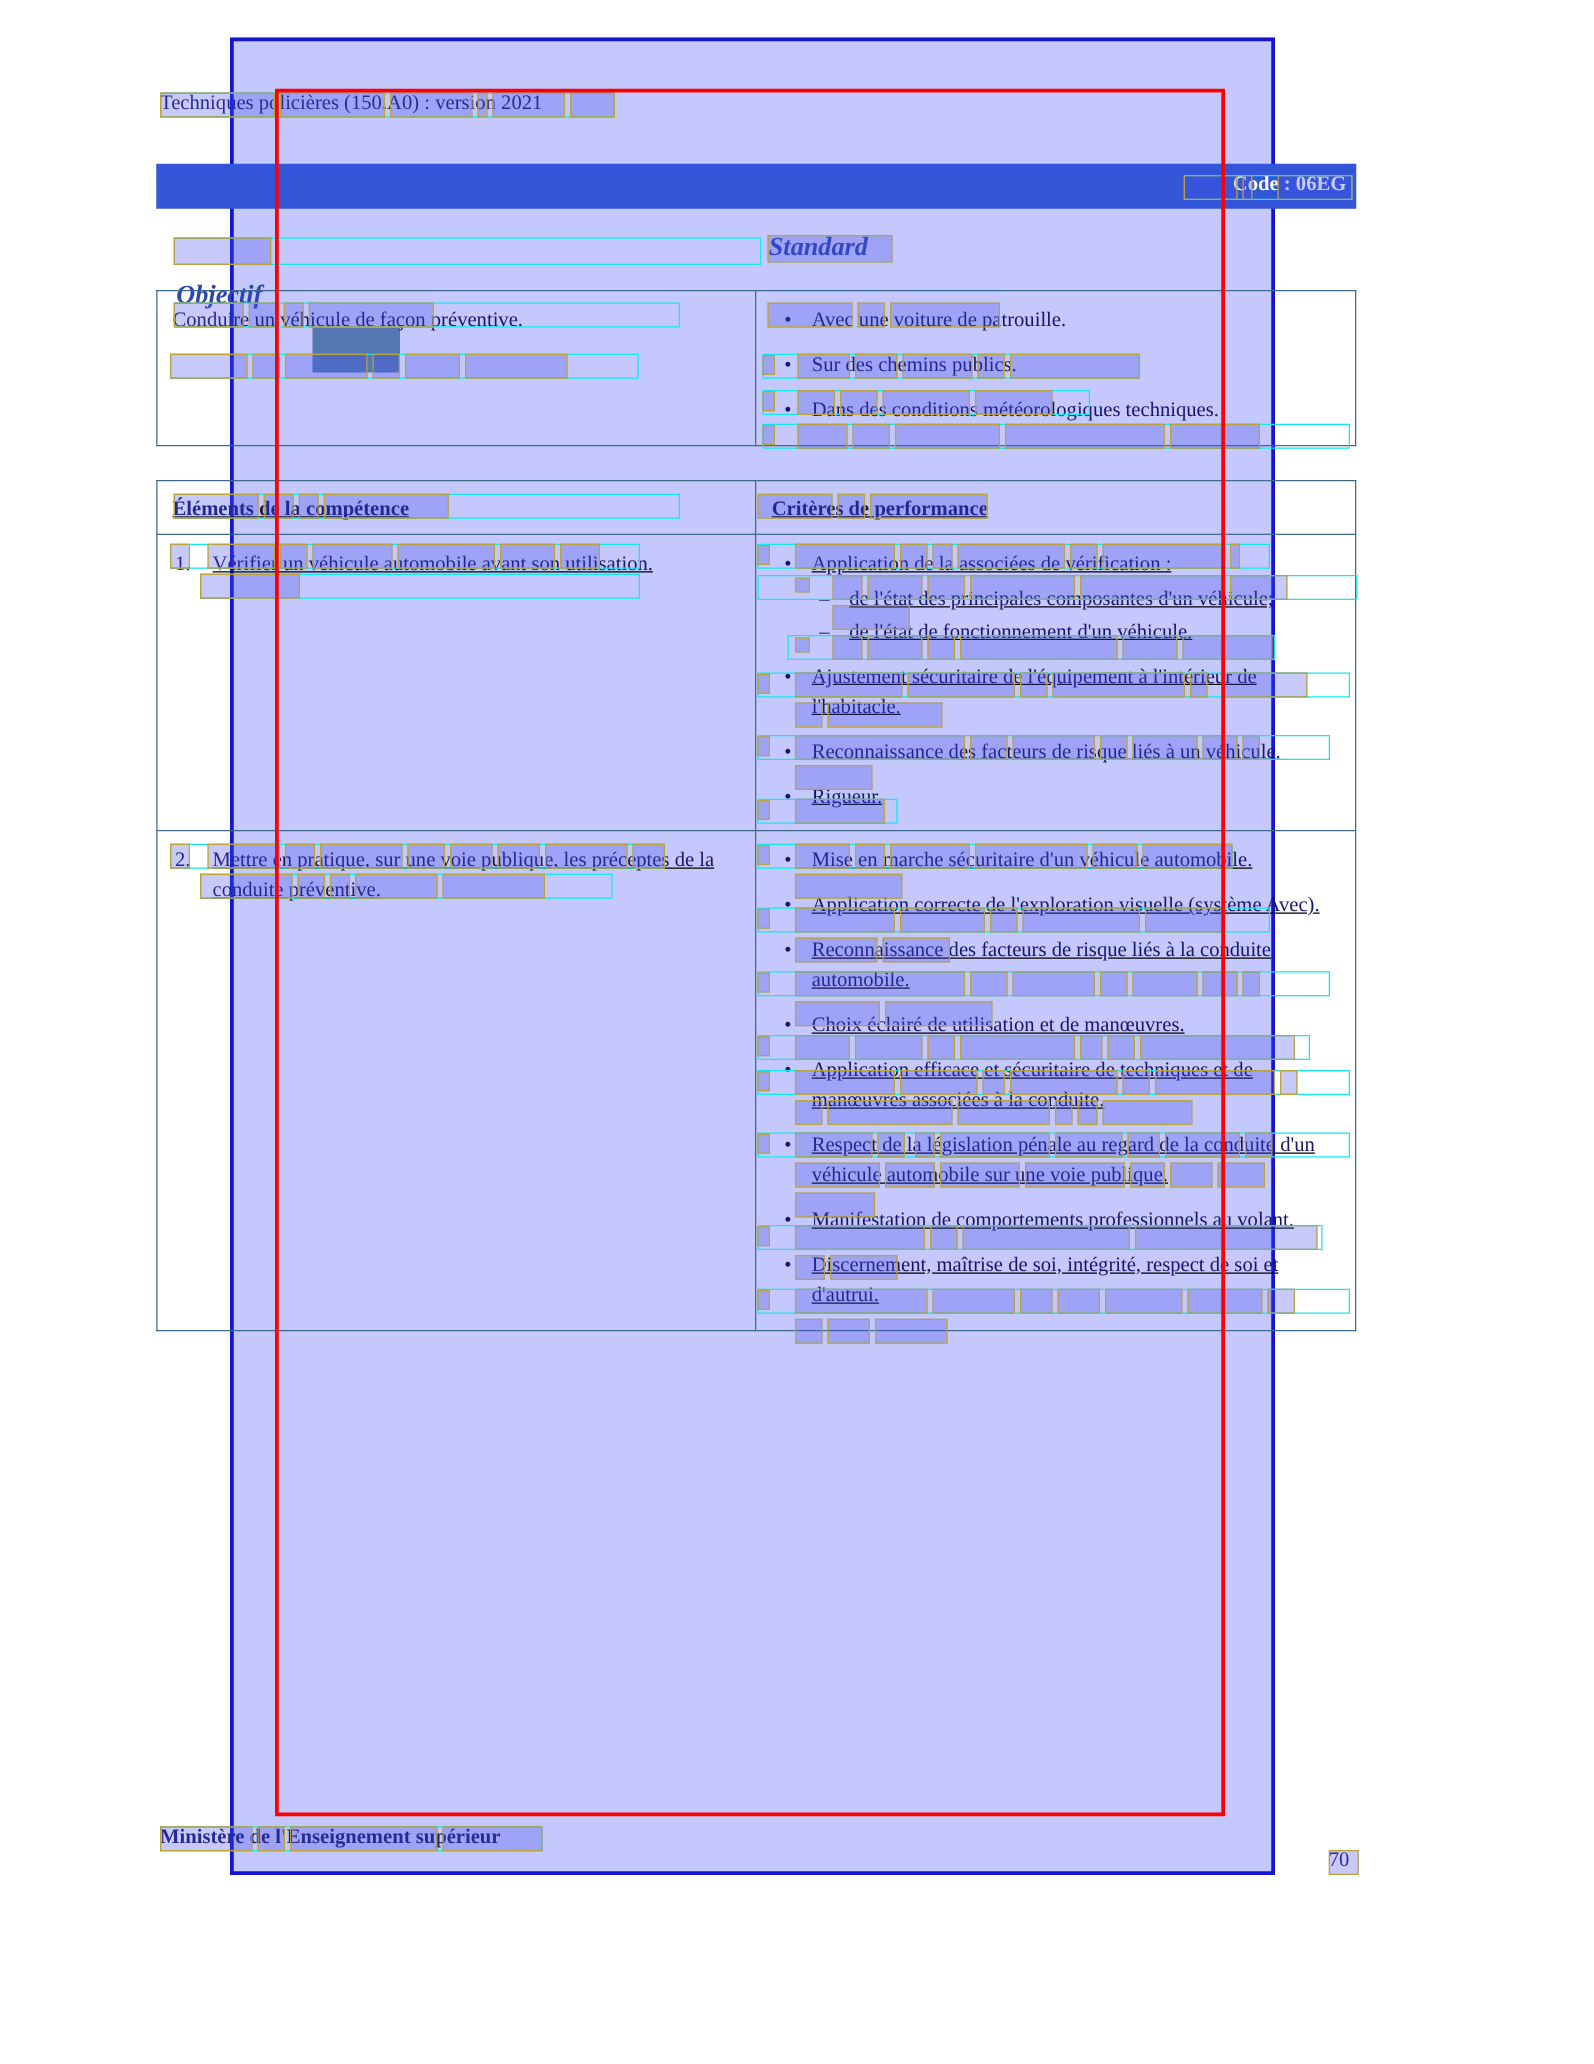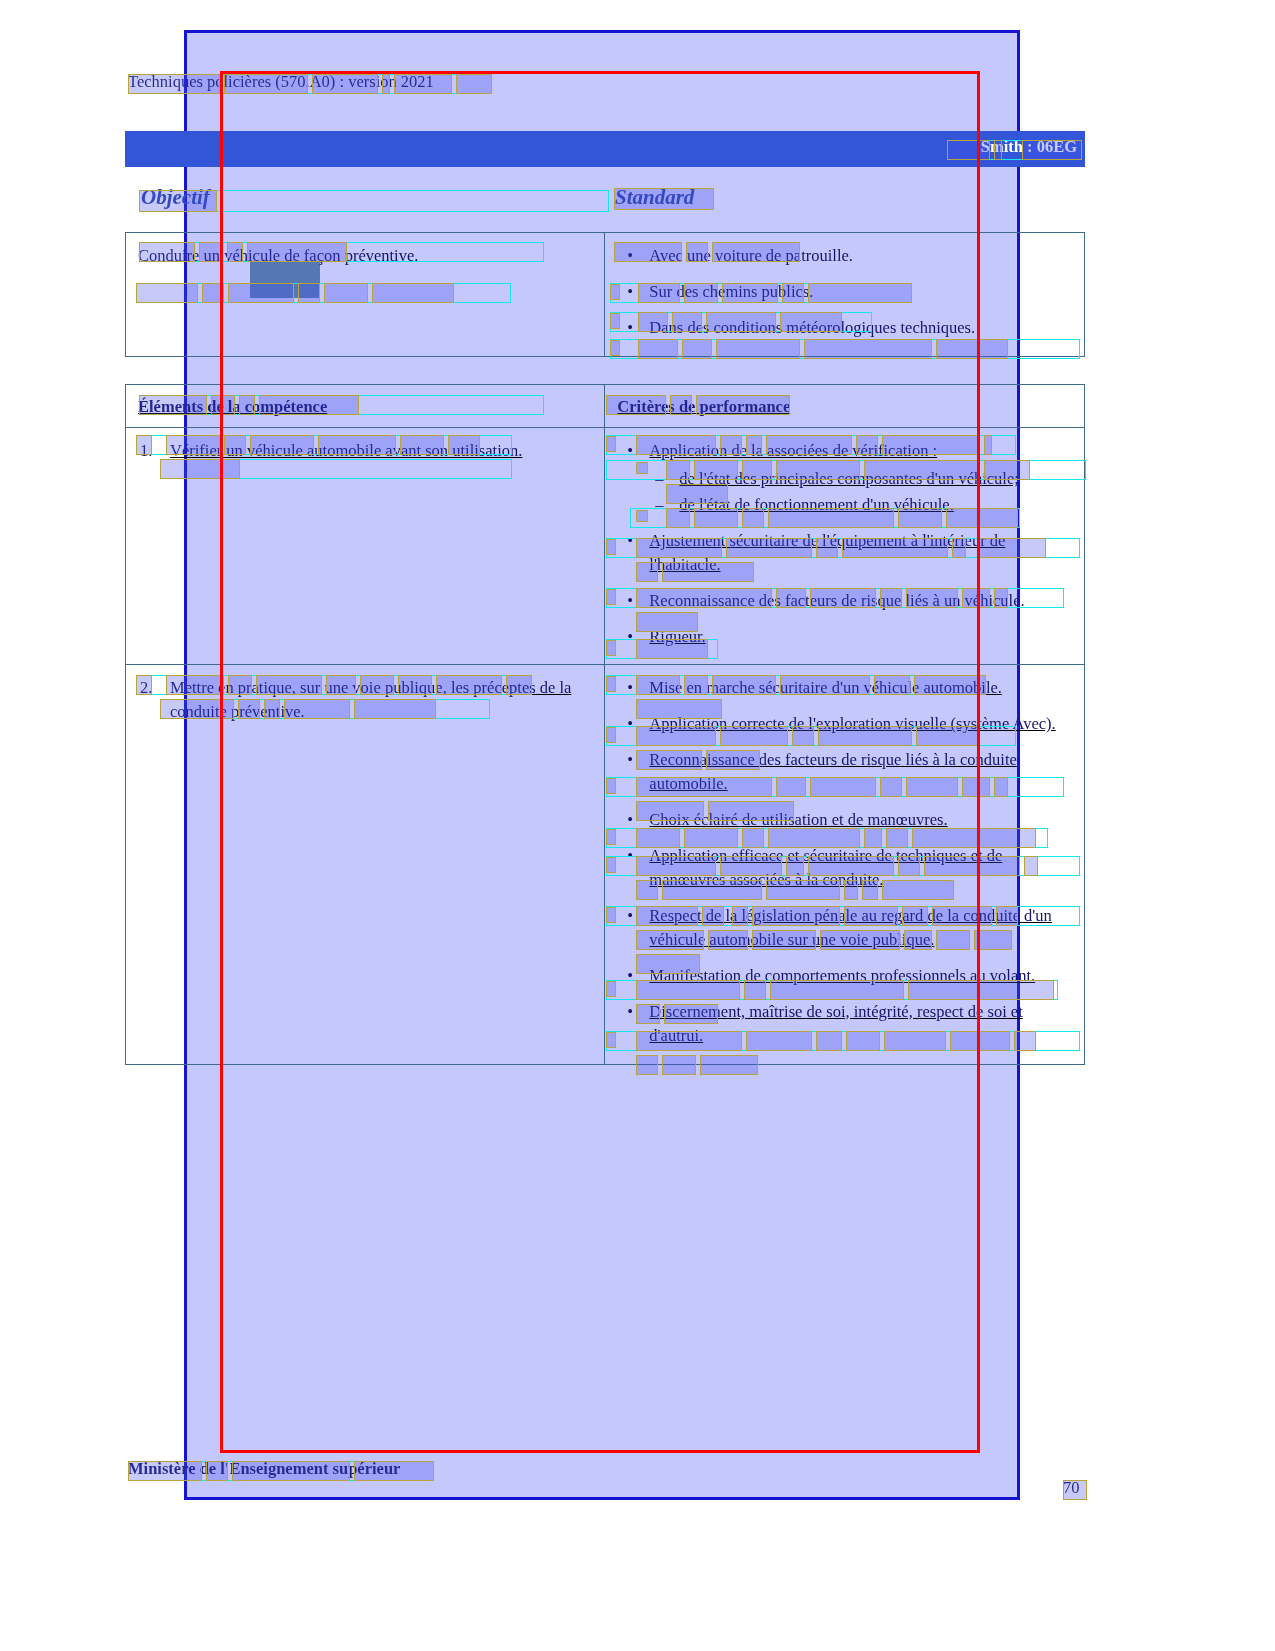--- a/index.html
+++ b/index.html
@@ -15,21 +15,21 @@
   .doc{position:absolute;left:0;top:0;width:1275px;height:1651px;z-index:5;}
 
   .kicker{position:absolute;left:128px;top:72px;font-size:16.5px;color:#1a1a6e;white-space:nowrap;}
 
   .bluebar{position:absolute;left:125px;top:131px;width:960px;height:36px;background:#3355d8;}
   .bluebar-stub{position:absolute;left:125px;top:131px;width:70px;height:36px;background:#5578b4;}
   .bluebar .code{position:absolute;right:8px;top:6px;color:#ffffff;font-size:16.5px;font-weight:bold;white-space:nowrap;}
 
   .objstd{position:absolute;left:125px;top:185px;width:960px;height:28px;}
   .objstd .o,.objstd .s{position:absolute;top:0;font-style:italic;font-weight:bold;font-size:21px;color:#2b46b4;}
-  .objstd .o{left:16px;}
+  .objstd .o{left:16px;margin-top:38px;}
   .objstd .s{left:490px;}
 
   table.blk{position:absolute;border-collapse:collapse;width:960px;left:125px;
       border:1.5px solid #3f6a8c;}
   table.blk td{border:1.5px solid #3f6a8c;vertical-align:top;padding:0;}
   .tbl1{top:232px;}
   .tbl2{top:384px;text-decoration:underline;}
 
   td.c-left{width:480px;}
   td.c-right{width:480px;}
@@ -57,26 +57,26 @@
   .w{position:absolute;border:1px solid #b8a43c;background:rgba(70,80,235,0.30);box-sizing:border-box;}
   .ln{position:absolute;border:1px solid #12e8f0;box-sizing:border-box;}
 </style>
 </head>
 <body>
 
 <div class="page-region"></div>
 
 <div class="doc">
 
-  <div class="kicker">Techniques policières (570.A0) : version 2021</div>
+  <div class="kicker">Techniques policières (150.A0) : version 2021</div>
 
   <div class="bluebar">
     <div class="bluebar-stub"></div>
     <div class="code">
-      <span>Smith :</span>
+      <span>Code :</span>
       <span>06EG</span>
     </div>
   </div>
 
   <div class="objstd">
     <div class="o">Objectif</div>
     <div class="s">Standard</div>
   </div>
 
   <table class="blk tbl1">

